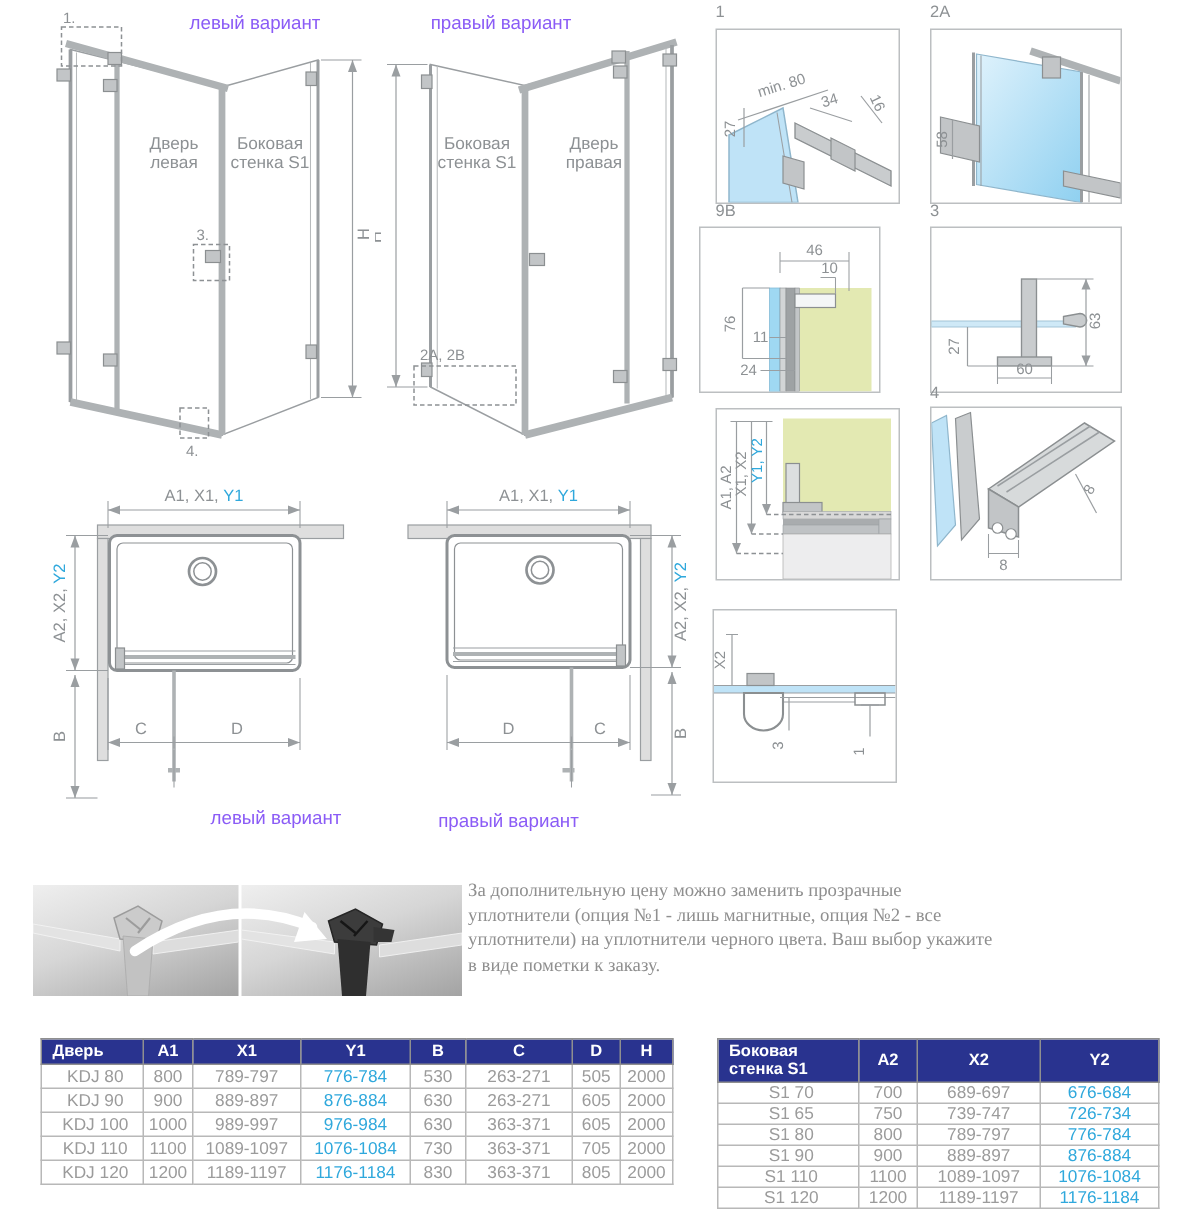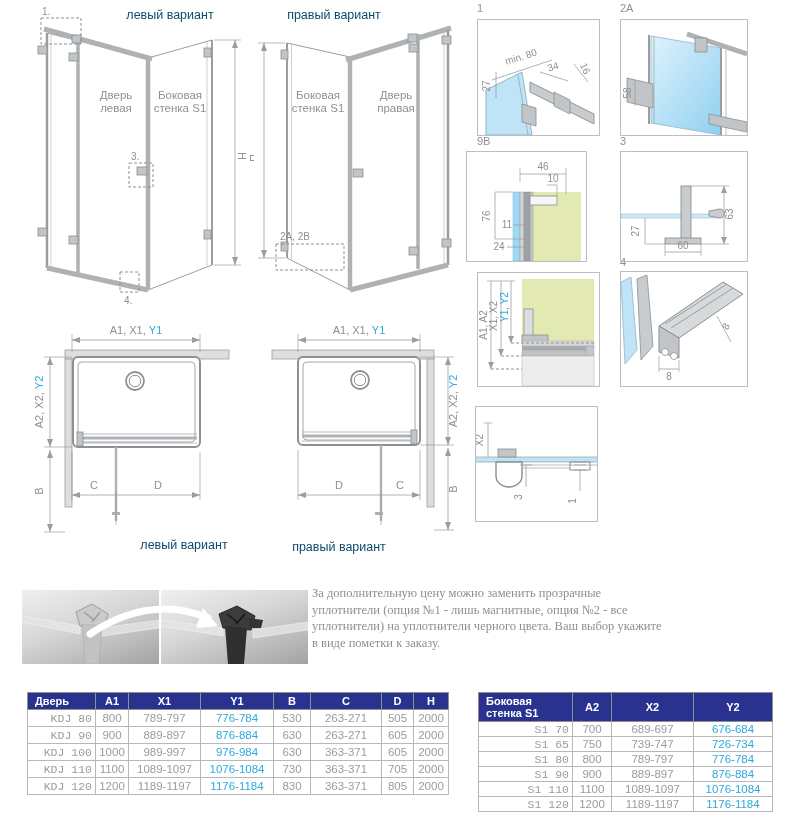--- a/index.html
+++ b/index.html
@@ -1,18 +1,18 @@
 <!DOCTYPE html>
 <html><head>
 <meta charset="utf-8">
 <style>
   html,body{margin:0;padding:0;background:#fff;}
   #page{position:relative;width:802px;height:818px;background:#fff;overflow:hidden;
         font-family:"Liberation Sans",sans-serif;}
-  .cap{position:absolute;font-size:12.5px;color:#0c4a6e;text-align:center;}
+  .cap{position:absolute;font-size:12.5px;color:#8b5cf6;text-align:center;}
   .abs{position:absolute;}
   .detail{position:absolute;border:1px solid #bcbfc1;background:#fff;}
   .dlbl{position:absolute;font-size:11px;color:#8d9194;}
   svg text{font-family:"Liberation Sans",sans-serif;}
   .dim{font-size:10px;fill:#8d9194;}
   .dimp{font-size:11px;fill:#8d9194;}
   .lbl{font-size:11.5px;fill:#8d9194;}
   .acc{fill:#2fa8dc;}
   .dimline{stroke:#9a9ea1;stroke-width:0.8;fill:none;}
   .thin{stroke:#9a9ea1;stroke-width:0.7;fill:none;}
@@ -24,21 +24,21 @@
   .note{position:absolute;left:312px;top:585px;width:356px;font-size:12.5px;
         line-height:1.32;color:#8f8f8f;font-family:Liberation Serif, serif;}
   .photo{position:absolute;height:74px;top:590px;
          background:linear-gradient(160deg,#efefef 0%,#d6d6d6 45%,#a3a3a3 100%);}
   table.tbl{position:absolute;border-collapse:collapse;table-layout:fixed;background:#fff;}
   table.tbl th{background:#29338f;color:#fff;font-size:11px;font-weight:bold;
        border:1px solid #8f8f8f;padding:2px 3px;text-align:center;}
   table.tbl th:first-child{text-align:left;padding-left:7px;}
   table.tbl td{color:#9b9b9b;font-size:11.5px;text-align:center;
        border:1px solid #b8b8b8;padding:1.5px 3px;}
-  table.tbl td.first{text-align:right;padding-left:7px;font-family:Liberation Mono, monospace;}
+  table.tbl td.first{text-align:center;padding-left:7px;}
   table.tbl td.blue{color:#2fa8dc;}
   table.tbl-side td{padding:0.5px 3px;}
 </style>
 </head>
 <body>
 
 <div id="page">
 
   <div class="cap" style="left:118px;top:8px;width:104px">левый вариант</div>
   <div class="cap" style="left:282px;top:8px;width:104px">правый вариант</div>

